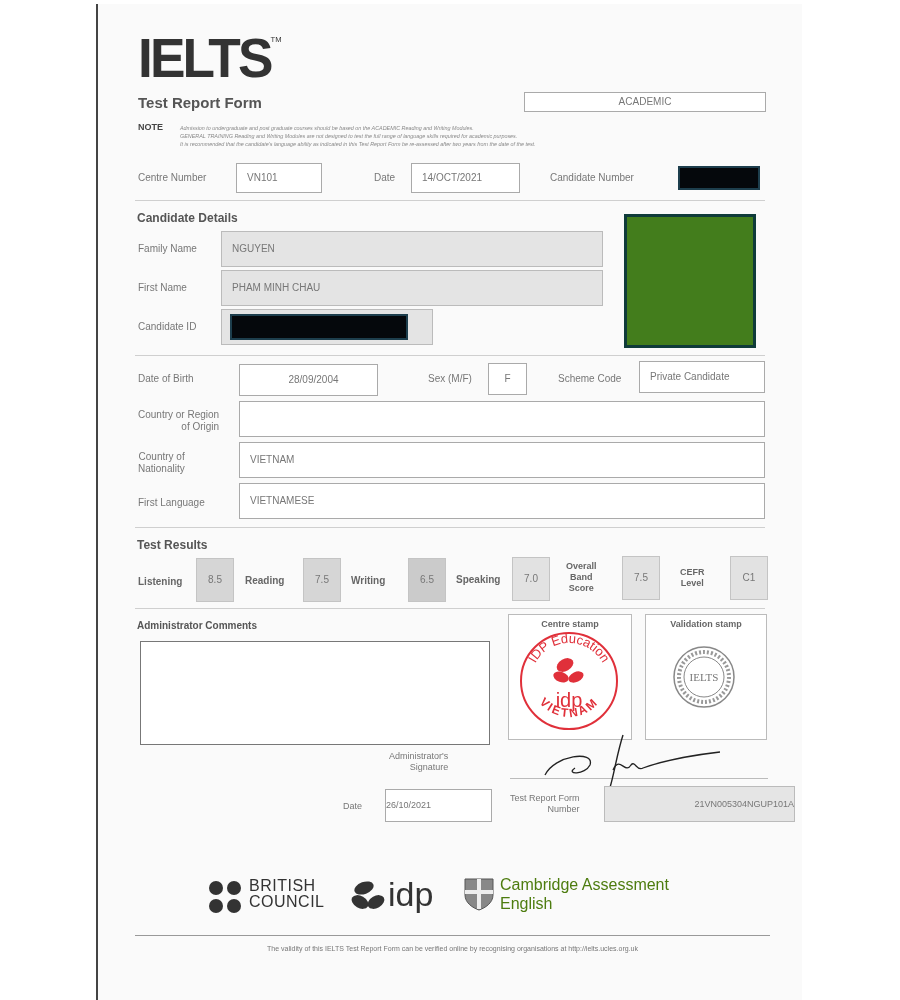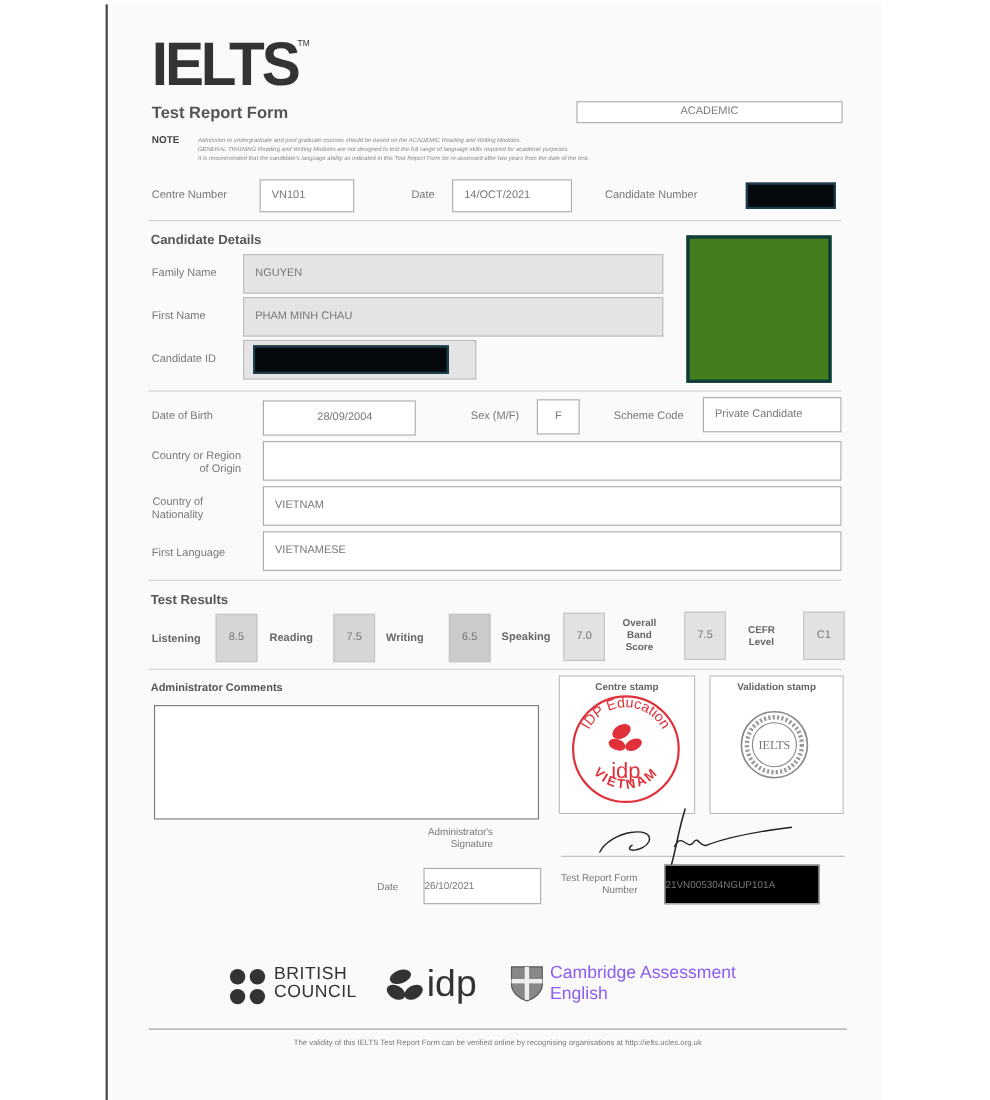--- a/index.html
+++ b/index.html
@@ -192,21 +192,21 @@
 </svg>
 
 <div class="abs lbl" style="left:343px; top:801px; font-size:9px;">Date</div>
 <div class="abs box" style="left:385px; top:789px; width:107px; height:33px; line-height:31px; text-align:left; font-size:9px;">
     <span style="padding:0">26/10/2021</span>
   </div>
 <div class="abs lbl" style="left:510px; top:793px; font-size:9px; line-height:11px;">
     <div>Test Report Form</div>
     <div>Number</div>
   </div>
-<div class="abs box grey" style="left:604px; top:786px; width:141px; height:36px; line-height:34px; text-align:left; background:#000000; font-size:9px;">
+<div class="abs box grey" style="left:604px; top:786px; width:191px; height:36px; line-height:34px; text-align:right; background:#e5e5e5; font-size:9px;">
     <span style="padding:0">21VN005304NGUP101A</span>
   </div>
 
 <div class="abs" style="left:208px; top:878px;">
   <svg width="36" height="34" viewBox="0 0 36 34" style="position:absolute; left:0; top:2px;">
     <circle cx="8" cy="8" r="7" fill="#333"></circle>
       <circle cx="26" cy="8" r="7" fill="#333"></circle>
     <circle cx="8" cy="26" r="7" fill="#333"></circle>
       <circle cx="26" cy="26" r="7" fill="#333"></circle>
   </svg>
@@ -224,20 +224,20 @@
   </svg>
   <div class="partner" style="position:absolute; left:38px; top:0; font-size:34px; line-height:40px;">idp</div>
 </div>
 
 <div class="abs" style="left:463px; top:875px;">
   <svg width="32" height="34" viewBox="0 0 32 34" style="position:absolute; left:0; top:2px;">
     <path d="M2 2 H30 V18 C30 26 22 31 16 33 C10 31 2 26 2 18 Z" fill="#888" stroke="#555" stroke-width="1"></path>
     <rect x="14" y="2" width="4" height="30" fill="#eee"></rect>
     <rect x="2" y="13" width="28" height="4" fill="#eee"></rect>
   </svg>
-  <div class="partner" style="position:absolute; left:37px; top:0; font-size:16px; line-height:19px; white-space:nowrap; color:#8b5cf6;">
+  <div class="partner" style="position:absolute; left:37px; top:0; font-size:16px; line-height:19px; white-space:nowrap; color:#4d7c0f;">
     <div>Cambridge Assessment</div>
       <div>English</div>
   </div>
 </div>
 
 <div class="abs footer-line"></div>
 <div class="abs footer-text">The validity of this IELTS Test Report Form can be verified online by recognising organisations at http://ielts.ucles.org.uk</div>
 
 </body></html>

